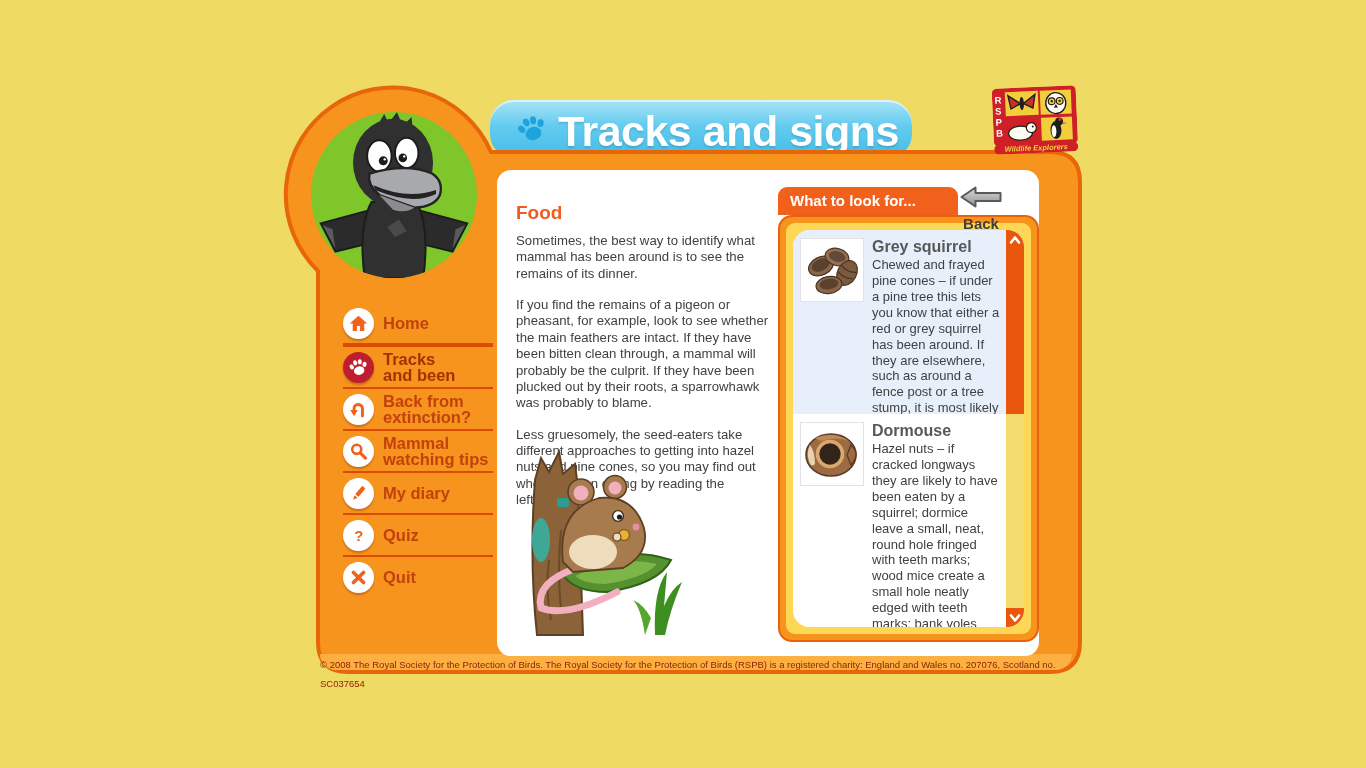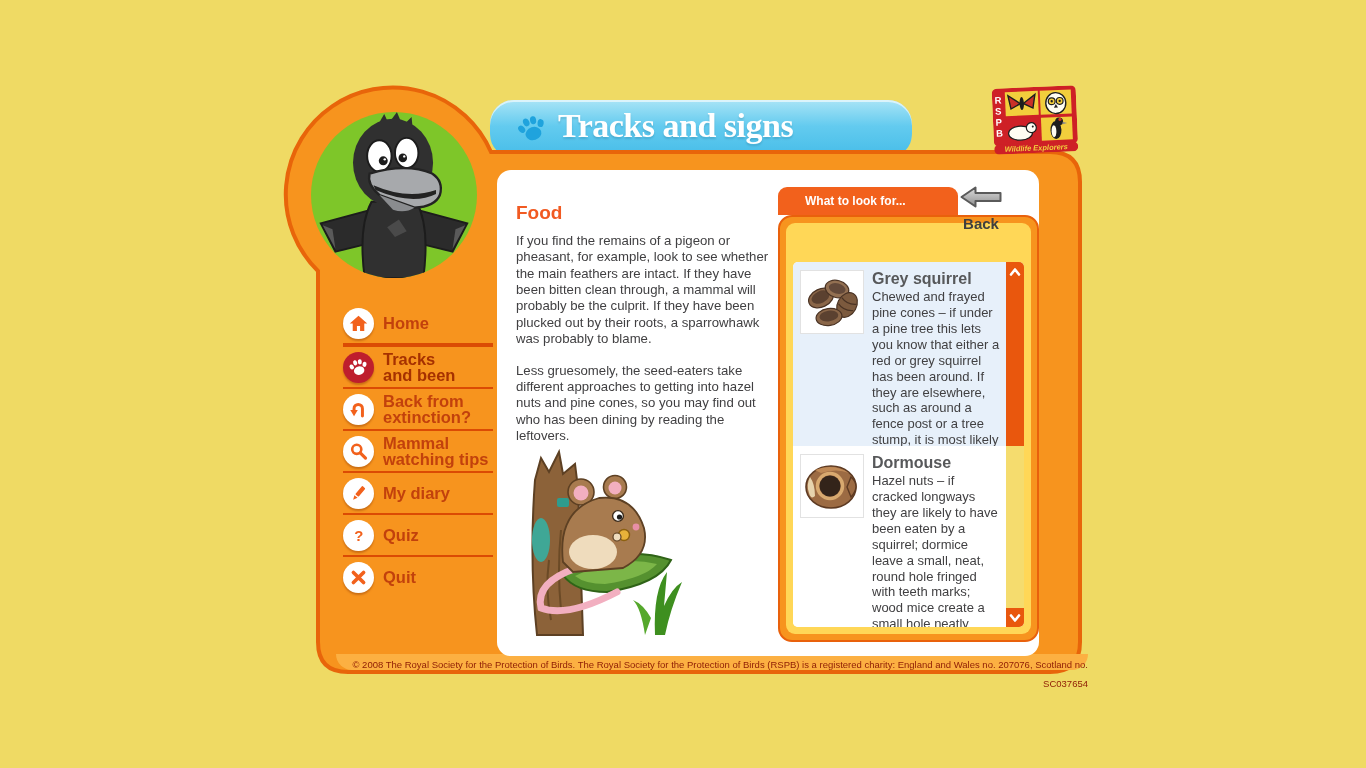--- a/index.html
+++ b/index.html
@@ -4,34 +4,34 @@
 <style>
   html,body{margin:0;padding:0;}
   body{font-family:"Liberation Sans",sans-serif;}
   .stage{position:relative;width:1366px;height:768px;background:#EFDA64;overflow:hidden;}
   .abs{position:absolute;}
 
   
   .header-tab{left:490px;top:100px;width:422px;height:58px;border-radius:24px;
     background:linear-gradient(180deg,#A9E4F6 0%,#63CBEF 45%,#45BCE8 100%);z-index:0;
     box-shadow:inset 0 2px 0 rgba(255,255,255,.6);}
-  .header-tab .title{position:absolute;left:68px;top:7px;font-size:34px;font-weight:bold;color:#fff;
-    text-shadow:0 2px 2px rgba(0,60,90,.18);letter-spacing:-.5px;font-family:Liberation Serif, serif;}
+  .header-tab .title{position:absolute;left:68px;top:7px;font-size:43px;font-weight:bold;color:#fff;
+    text-shadow:0 2px 2px rgba(0,60,90,.18);letter-spacing:-.5px;}
   .header-paw{position:absolute;left:26px;top:13px;width:32px;height:32px;}
 
   
   .blob{left:0;top:0;z-index:1;}
 
   
   .crow-circle{left:311px;top:112px;width:166px;height:166px;border-radius:50%;background:#7EC629;
     overflow:hidden;z-index:2;}
 
   
-  .footer-strip{left:336px;top:654px;width:752px;height:16px;background:#FCB042;
-    border-radius:0 0 22px 22px;z-index:2;text-align:right;}
+  .footer-strip{left:320px;top:654px;width:752px;height:16px;background:#FCB042;
+    border-radius:0 0 22px 22px;z-index:2;text-align:left;}
   .footer-strip span{font-size:9.5px;line-height:16px;color:#8E1C04;}
 
   
   .content-panel{left:497px;top:170px;width:542px;height:486px;background:#fff;border-radius:14px;z-index:3;}
 
   .main-col{left:516px;top:186px;width:253px;z-index:4;margin-top:16px;}
   .main-col h2{margin:0 0 9px 0;font-size:19px;color:#F15A22;}
   .main-col p{margin:0 0 15px 0;font-size:13.2px;line-height:1.24;color:#414042;}
 
   .mouse-art{left:505px;top:440px;z-index:4;}
@@ -42,29 +42,29 @@
   .nav-divider{height:2px;background:#DB4B04;}
   .nav-icon{width:31px;height:31px;border-radius:50%;background:#fff;flex:0 0 31px;
     display:flex;align-items:center;justify-content:center;box-shadow:0 2px 2px rgba(120,40,0,.35);}
   .nav-row.active .nav-icon{background:#BE1E2D;}
   .nav-label{font-size:16.5px;font-weight:bold;color:#c2410c;line-height:16px;}
   .nav-row.active .nav-label{color:#A63100;}
 
   
   .lookfor-tab{left:778px;top:187px;width:180px;height:28px;background:#F2611C;
     border-radius:9px 9px 0 0;z-index:4;}
-  .lookfor-tab span{display:block;padding-left:19px;font-size:12px;font-weight:bold;color:#fff;line-height:28px;margin-left:8px;}
+  .lookfor-tab span{display:block;padding-left:12px;font-size:15px;font-weight:bold;color:#fff;line-height:28px;}
   .back-btn{left:960px;top:185px;z-index:5;display:flex;align-items:center;gap:6px;cursor:pointer;flex-direction:column;}
   .back-btn .lbl{font-size:15px;font-weight:bold;color:#3F3F3F;}
 
   .lookfor-panel{left:778px;top:215px;width:261px;height:427px;background:#F7941E;
     border:2px solid #E9610C;border-radius:14px;z-index:4;box-sizing:border-box;}
   .lookfor-gold{position:absolute;left:6px;right:6px;top:6px;bottom:6px;background:#FFD757;border-radius:9px;}
   .lookfor-card{position:absolute;left:13px;right:13px;top:13px;bottom:13px;background:#fff;
-    border-radius:5px;overflow:hidden;display:flex;flex-direction:column;margin-top:32px;}
+    border-radius:17px;overflow:hidden;display:flex;flex-direction:column;}
   .entry{display:flex;gap:8px;padding:8px 22px 8px 7px;box-sizing:border-box;}
   .entry.blue{background:#E7F0FA;min-height:184px;}
   .entry.white{background:#fff;flex:1;}
   .thumb{width:62px;height:62px;background:#fff;border:1px solid #E2E2E2;flex:0 0 62px;}
   .entry .txt{font-size:13px;color:#414042;line-height:1.225;}
   .entry .ttl{font-weight:bold;color:#57585A;margin-bottom:1px;}
 
   .scrollbar{position:absolute;right:0;top:0;bottom:0;width:18px;background:#F5DC6E;z-index:6;}
   .sb-btn{position:absolute;left:0;width:18px;height:19px;background:#E9570D;
     display:flex;align-items:center;justify-content:center;cursor:pointer;}
@@ -155,20 +155,21 @@
   </div>
 
   <div class="abs footer-strip">
     <span>© 2008 The Royal Society for the Protection of Birds. The Royal Society for the Protection of Birds (RSPB) is a registered charity: England and Wales no. 207076, Scotland no. SC037654</span>
   </div>
 
   <div class="abs content-panel"></div>
 
   <div class="abs main-col">
     <h2>Food</h2>
+    <p>Sometimes, the best way to identify what mammal has been around is to see the remains of its dinner.</p>
     <p>If you find the remains of a pigeon or pheasant, for example, look to see whether the main feathers are intact. If they have been bitten clean through, a mammal will probably be the culprit. If they have been plucked out by their roots, a sparrowhawk was probably to blame.</p>
     <p>Less gruesomely, the seed-eaters take different approaches to getting into hazel nuts and pine cones, so you may find out who has been dining by reading the leftovers.</p>
   </div>
 
   <div class="abs mouse-art">
     <svg width="185" height="200" viewBox="0 0 185 200">
       <path d="M30 40 L36 18 L44 32 L54 12 L58 34 L70 24 L73 48 L78 195 L32 195 Q24 120 30 40 Z" fill="#8C6239" stroke="#5D4023" stroke-width="2"></path>
       <path d="M44 120 Q40 150 46 180 M56 90 Q52 130 56 170" stroke="#6B4A26" stroke-width="2" fill="none"></path>
       <ellipse cx="36" cy="100" rx="9" ry="22" fill="#3FA796"></ellipse>
       <rect x="52" y="58" width="12" height="9" rx="2" fill="#2E9C8E"></rect>

